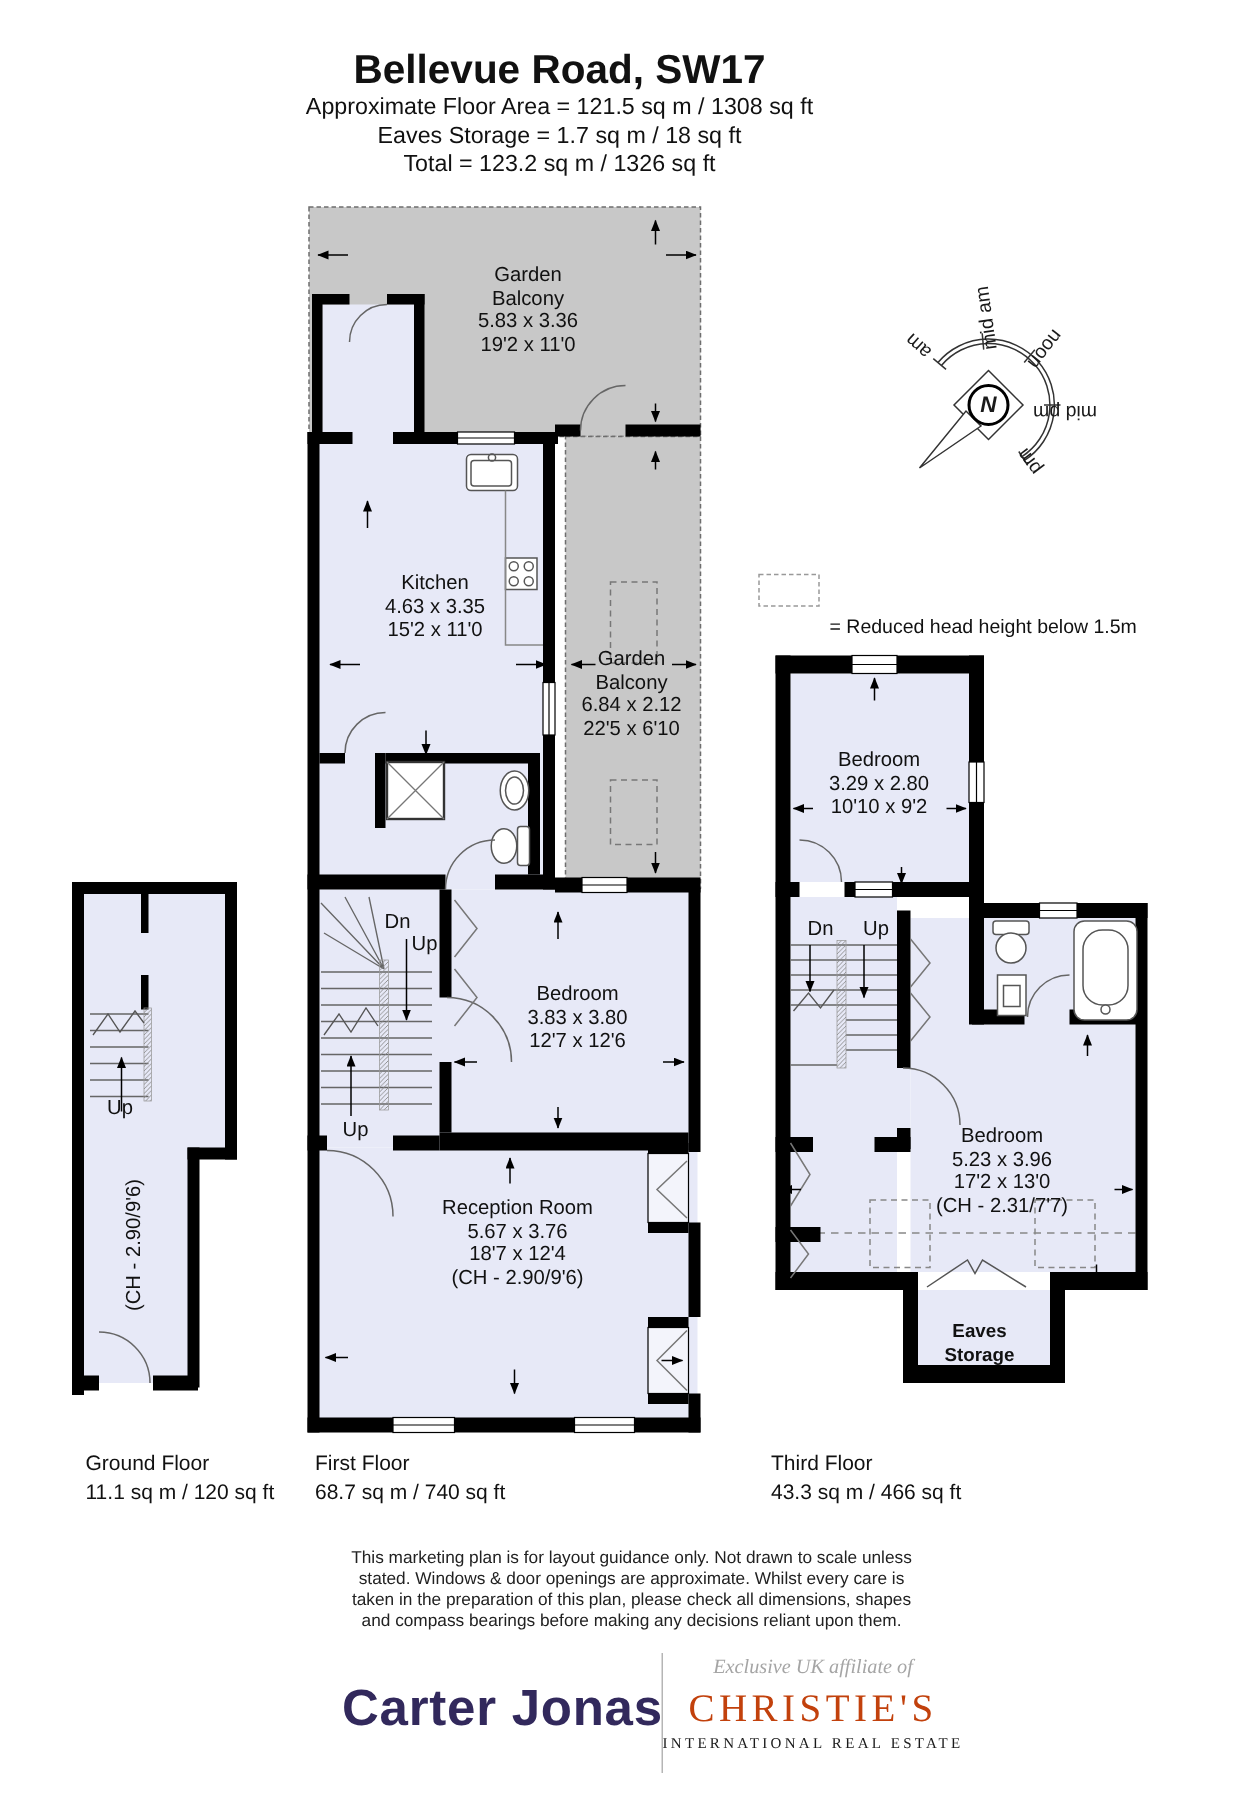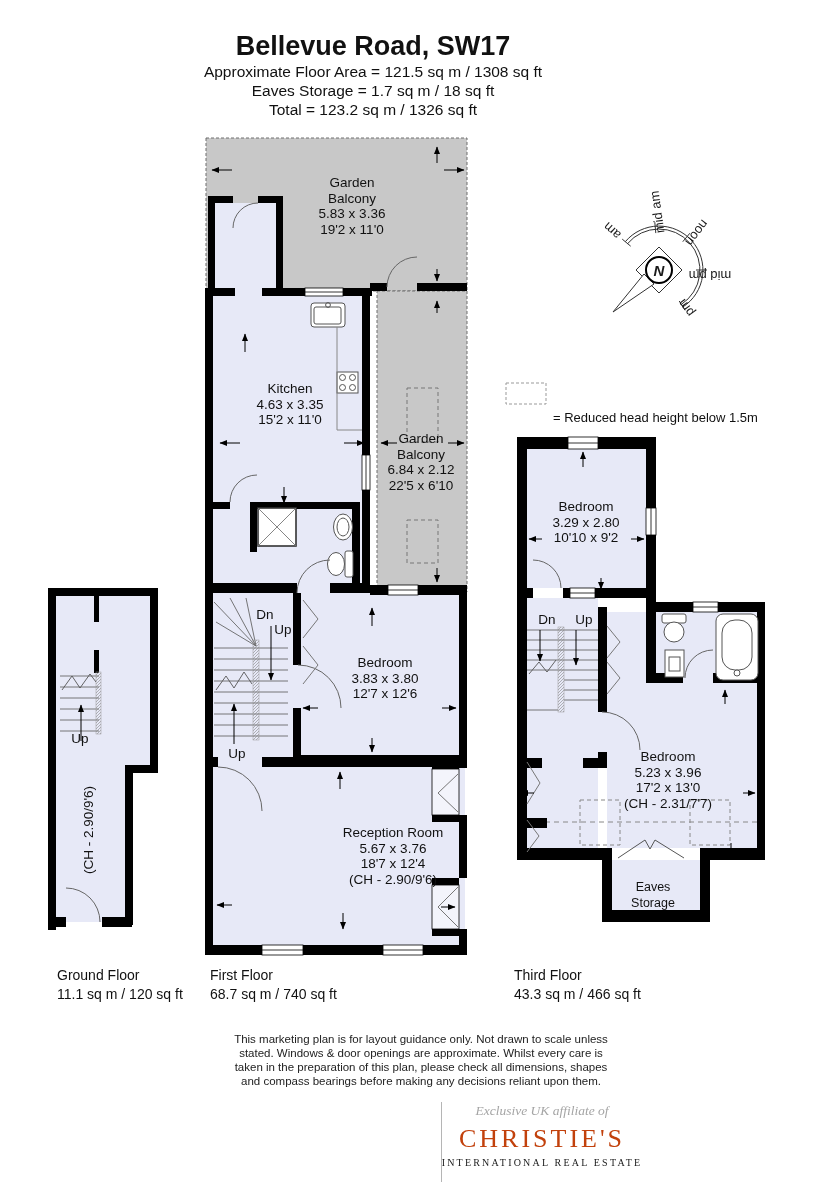--- a/index.html
+++ b/index.html
@@ -17,21 +17,21 @@
   .disc{position:absolute;transform:translateX(-50%);font-size:11.5px;line-height:14px;white-space:nowrap;color:#222;}
   .cj{position:absolute;font-weight:bold;font-size:34px;letter-spacing:.5px;color:#32295c;white-space:nowrap;}
   .divider{position:absolute;width:1px;background:#b5b5b5;}
   .aff{position:absolute;transform:translateX(-50%);font:italic 13.5px "Liberation Serif",serif;color:#a5a5a5;white-space:nowrap;}
   .chr{position:absolute;transform:translateX(-50%);font-family:"Liberation Serif",serif;font-size:26px;
        letter-spacing:3px;color:#c2410c;white-space:nowrap;}
   .chrsub{position:absolute;transform:translateX(-50%);font-family:"Liberation Serif",serif;font-size:10px;
        letter-spacing:2.2px;color:#1a1a1a;white-space:nowrap;}
   .comp{position:absolute;font-size:13px;color:#1a1a1a;white-space:nowrap;}
   .bold{font-weight:bold;}
-  .eaves{font-weight:normal;font-size:12.5px;line-height:16px;}
+  .eaves{font-weight:bold;font-size:12.5px;line-height:16px;}
 </style>
 </head>
 <body>
 
 <div class="canvas">
 
 <svg width="822" height="1200" viewBox="0 0 822 1200">
   <defs>
     <marker id="ah" markerWidth="9" markerHeight="8" refX="7" refY="3" orient="auto">
       <path d="M0,0 L7.5,3 L0,6 Z" fill="#000"></path>
@@ -358,21 +358,21 @@
   <div>Garden</div>
   <div>Balcony</div>
   <div>6.84 x 2.12</div>
   <div>22'5 x 6'10</div>
 </div>
 <div class="lbl" style="left:385px;top:678px;">
   <div>Bedroom</div>
   <div>3.83 x 3.80</div>
   <div>12'7 x 12'6</div>
 </div>
-<div class="lbl" style="left:345px;top:856px;margin-left:48px;">
+<div class="lbl" style="left:345px;top:828px;">
   <div>Reception Room</div>
   <div>5.67 x 3.76</div>
   <div>18'7 x 12'4</div>
   <div>(CH - 2.90/9'6)</div>
 </div>
 <div class="stairlbl" style="left:265px;top:614px;">Dn</div>
 <div class="stairlbl" style="left:283px;top:629px;">Up</div>
 <div class="stairlbl" style="left:237px;top:753px;">Up</div>
 
 <div class="stairlbl" style="left:80px;top:738px;">Up</div>
@@ -407,18 +407,19 @@
 <div class="floorlbl" style="left:514px;top:966px;">
   <div>Third Floor</div>
   <div>43.3 sq m / 466 sq ft</div>
 </div>
 
 <div class="disc" style="left:421px;top:1032px;">This marketing plan is for layout guidance only. Not drawn to scale unless</div>
 <div class="disc" style="left:421px;top:1060px;">taken in the preparation of this plan, please check all dimensions, shapes</div>
 <div class="disc" style="left:421px;top:1046px;">stated. Windows &amp; door openings are approximate. Whilst every care is</div>
 <div class="disc" style="left:421px;top:1074px;">and compass bearings before making any decisions reliant upon them.</div>
 
+<div class="cj" style="left:228px;top:1120px;">Carter Jonas</div>
 <div class="divider" style="left:441px;top:1102px;height:80px;"></div>
 <div class="aff" style="left:542px;top:1103px;">Exclusive UK affiliate of</div>
 <div class="chr" style="left:542px;top:1124px;">CHRISTIE'S</div>
 <div class="chrsub" style="left:542px;top:1157px;">INTERNATIONAL REAL ESTATE</div>
 
 </div>
 
 </body></html>

